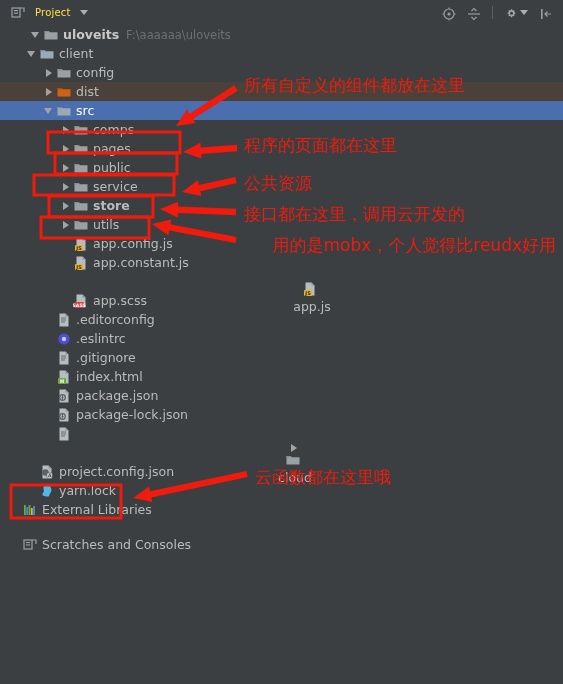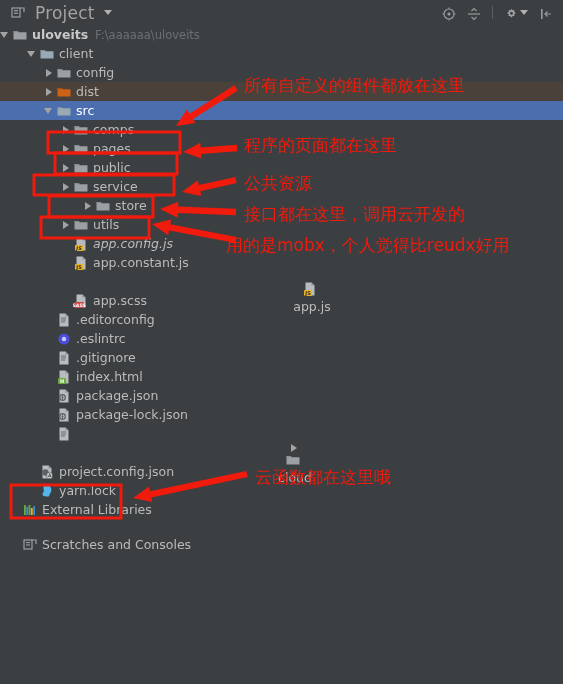--- a/index.html
+++ b/index.html
@@ -11,21 +11,21 @@
   }
   .app{position:relative;width:563px;height:684px;background:#3c3f41;}
 
   
   .toolbar{
     position:absolute;left:0;top:0;width:563px;height:25px;
     background:#3c3f41;border-bottom:1px solid #2b2b2b;
     display:flex;align-items:center;
   }
   .tb-left{display:flex;align-items:center;gap:5px;padding-left:10px;}
-  .tb-title{color:#a3a3a3;font-size:17px;letter-spacing:.2px;}
+  .tb-title{color:#fde047;font-size:10px;letter-spacing:.2px;}
   .tb-caret{width:0;height:0;border-left:4px solid transparent;border-right:4px solid transparent;border-top:5px solid #b0b0b0;margin-left:4px;}
   .tb-right{margin-left:auto;display:flex;align-items:center;gap:11px;padding-right:10px;}
   .tb-icon{width:14px;height:14px;display:block;opacity:.85;}
   .tb-sep{width:1px;height:13px;background:#5a5d5f;}
   .gearwrap{display:flex;align-items:center;gap:2px;}
 
   
   .tree{position:absolute;left:0;top:25px;width:563px;height:659px;background:#3c3f41;overflow:hidden;}
   .row{
     position:relative;height:19px;display:flex;align-items:center;
@@ -47,21 +47,21 @@
   .label{line-height:19px;}
   .label.bold{font-weight:bold;color:#c8c8c8;}
   .path{color:#6b7073;font-size:11.5px;margin-left:7px;}
 
   
   .overlay{position:absolute;left:0;top:0;width:563px;height:684px;pointer-events:none;}
   .note{
     position:absolute;color:#f01a0d;font-size:17px;line-height:22px;
     font-family:"DejaVu Sans","Liberation Sans",sans-serif;white-space:nowrap;
   }
-  .note.wrap{white-space:normal;width:330px;}
+  .note.wrap{white-space:normal;width:330px;text-align:right;}
 </style>
 </head>
 <body>
 
 <div class="app">
 
   <div class="toolbar">
     <div class="tb-left">
       <span class="ico">
         <svg width="16" height="16" viewBox="0 0 16 16">
@@ -105,21 +105,21 @@
       <span class="tb-icon">
         <svg width="14" height="14" viewBox="0 0 14 14">
           <rect x="2" y="2" width="1.6" height="10" fill="#a8acae"></rect>
           <path d="M12 7 H6 M8.5 4.5 L6 7 L8.5 9.5" fill="none" stroke="#a8acae" stroke-width="1.2"></path>
         </svg>
       </span>
     </div>
   </div>
 
   <div class="tree" id="tree">
-      <div class="row" style="">
+      <div class="row" style="padding-left: 10px; margin-left: 21px;">
         <span class="arrow open"></span>
         <span class="ico"><svg width="16" height="16" viewBox="0 0 16 16">
             <path d="M1.5 4 h4.2 l1.1 1.3 h7.7 v7.2 h-13 z" fill="#9aa0a3"></path>
               <path d="M1.5 4 h4.2 l1.1 1.3 h-5.3 z" fill="#868c8f"></path>
           </svg></span>
         <span class="label bold">uloveits</span>
         <span class="path">F:\aaaaaa\uloveits</span>
       </div>
       <div class="row" style="padding-left: 27px;">
         <span class="arrow open"></span>
@@ -178,37 +178,37 @@
         <span class="label">public</span>
       </div>
       <div class="row" style="padding-left: 61px;">
         <span class="arrow closed"></span>
         <span class="ico"><svg width="16" height="16" viewBox="0 0 16 16">
             <path d="M1.5 4 h4.2 l1.1 1.3 h7.7 v7.2 h-13 z" fill="#9aa0a3"></path>
               <path d="M1.5 4 h4.2 l1.1 1.3 h-5.3 z" fill="#868c8f"></path>
           </svg></span>
         <span class="label">service</span>
       </div>
-      <div class="row" style="padding-left: 83px;">
+      <div class="row" style="padding-left: 61px; font-weight: bold;">
         <span class="arrow closed"></span>
         <span class="ico"><svg width="16" height="16" viewBox="0 0 16 16">
             <path d="M1.5 4 h4.2 l1.1 1.3 h7.7 v7.2 h-13 z" fill="#9aa0a3"></path>
               <path d="M1.5 4 h4.2 l1.1 1.3 h-5.3 z" fill="#868c8f"></path>
           </svg></span>
         <span class="label">store</span>
       </div>
       <div class="row" style="padding-left: 61px;">
         <span class="arrow closed"></span>
         <span class="ico"><svg width="16" height="16" viewBox="0 0 16 16">
             <path d="M1.5 4 h4.2 l1.1 1.3 h7.7 v7.2 h-13 z" fill="#9aa0a3"></path>
               <path d="M1.5 4 h4.2 l1.1 1.3 h-5.3 z" fill="#868c8f"></path>
           </svg></span>
         <span class="label">utils</span>
       </div>
-      <div class="row" style="padding-left: 61px; font-style: italic;">
+      <div class="row" style="padding-left: 61px;">
         <span class="arrow none"></span>
         <span class="ico"><svg width="16" height="16" viewBox="0 0 16 16">
             <path d="M3.5 1.5 h6 l3 3 v10 h-9 z" fill="#b6bcc0"></path>
               <path d="M9.5 1.5 l3 3 h-3 z" fill="#8b9296"></path>
               <rect x="2" y="9" width="8" height="6" rx="1" fill="#e8b424"></rect>
               <text x="6" y="13.8" font-size="5" font-family="DejaVu Sans,sans-serif" fill="#2b2b2b" text-anchor="middle" font-weight="bold">JS</text>
           </svg></span>
         <span class="label">app.config.js</span>
       </div>
       <div class="row" style="padding-left: 61px;">

